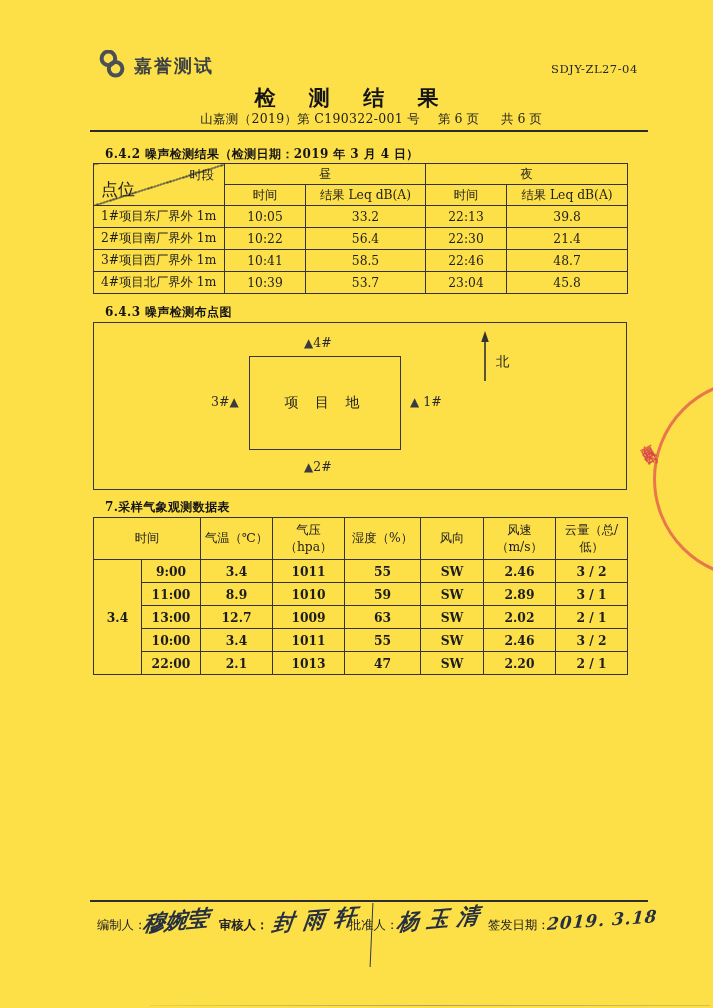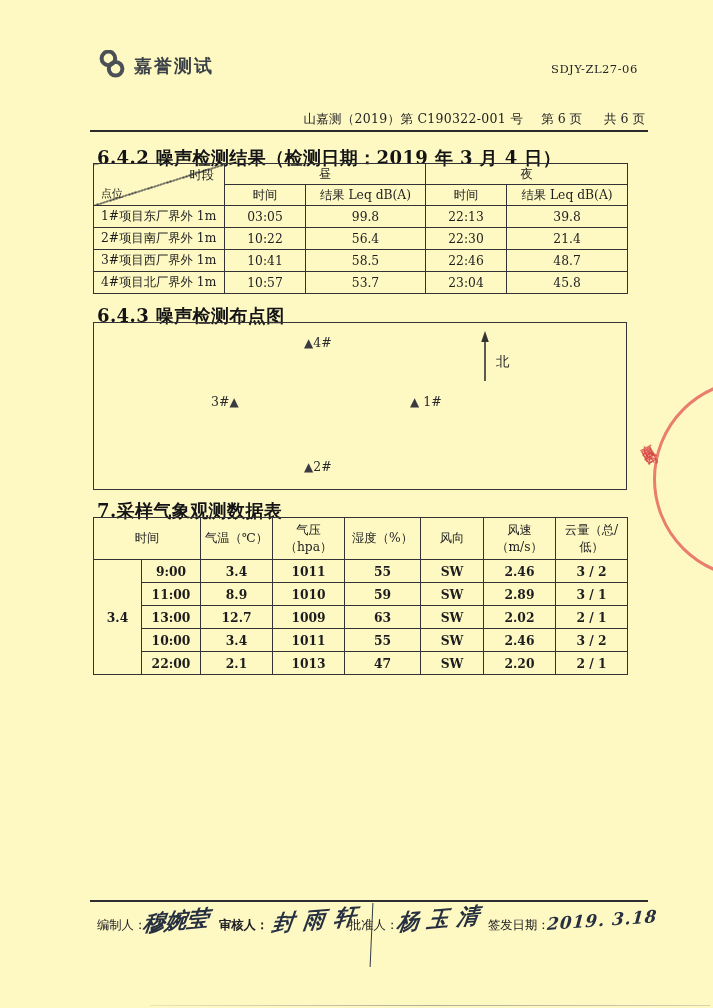--- a/index.html
+++ b/index.html
@@ -1,47 +1,47 @@
 <!DOCTYPE html>
 <html><head>
 <meta charset="utf-8">
 <style>
   * { margin:0; padding:0; box-sizing:border-box; }
   html,body { background:#ffffff; }
   #page {
     position:relative; width:713px; height:1008px; margin:0 auto;
-    background:#fef9c3; overflow:hidden;
+    background:#fde047; overflow:hidden;
     font-family:"DejaVu Serif","Liberation Serif",serif;
     color:#1d1d1f;
   }
   
   .logo-row { position:absolute; left:96px; top:50px; display:flex; align-items:center; gap:6px; }
   .logo-glyph { width:32px; height:32px; }
   .logo-text { font-size:18px; font-weight:600; color:#3c4147; letter-spacing:2px; }
   .doc-code { position:absolute; left:551px; top:62px; font-size:11.5px; letter-spacing:0.5px; color:#26262a; }
   .title { position:absolute; left:93px; top:84px; width:520px; text-align:center;
            font-size:21px; font-weight:bold; letter-spacing:13px; color:#141416; }
-  .report-line { position:absolute; left:97px; top:111px; width:548px; display:flex; justify-content:flex-end; font-size:12.5px; }
+  .report-line { position:absolute; left:97px; top:111px; width:548px; display:flex; justify-content:center; font-size:12.5px; }
   .report-no { letter-spacing:0.3px; }
   .page-info span { margin-left:18px; }
   .header-rule { position:absolute; left:90px; top:130px; width:558px; height:2px; background:#2b2b2e; }
   
-  .sec-heading { position:absolute; font-size:18px; font-weight:bold; color:#141416; letter-spacing:0.4px; }
+  .sec-heading { position:absolute; font-size:12px; font-weight:bold; color:#141416; letter-spacing:0.4px;margin-left:8px; }
   
   table { border-collapse:collapse; table-layout:fixed; }
   td,th { border:1px solid #333337; font-size:12.3px; font-weight:normal;
           text-align:center; vertical-align:middle; overflow:hidden; }
   .noise-table { position:absolute; left:93px; top:163px; width:534px; }
   .noise-table th { height:21px; }
   .noise-table td { height:22px; }
   .noise-table td.point-cell { text-align:left; padding-left:7px; }
   .diag-cell { position:relative; padding:0;
     background:linear-gradient(to bottom right, transparent calc(50% - 0.7px), #444 calc(50% - 0.7px), #444 calc(50% + 0.7px), transparent calc(50% + 0.7px)); }
   .diag-top { position:absolute; top:3px; right:10px; font-size:12.3px; }
-  .diag-bottom { position:absolute; bottom:4px; left:7px; font-size:11px;font-family:Liberation Serif, serif; }
+  .diag-bottom { position:absolute; bottom:4px; left:7px; font-size:17px;font-family:Liberation Serif, serif; }
   
   .diagram-box { position:absolute; left:93px; top:322px; width:534px; height:168px; border:1.5px solid #36363a; }
   .site-rect { position:absolute; left:155px; top:33px; width:152px; height:94px; border:1.5px solid #36363a;
                display:flex; align-items:center; justify-content:center; font-size:14px; letter-spacing:6px; }
   .marker { position:absolute; font-size:12.5px; color:#2a2a2e; white-space:nowrap; }
   .marker .tri { font-size:12px; color:#3a3a40; }
   .north { position:absolute; left:384px; top:8px; display:flex; align-items:flex-start; }
   .north-label { font-size:13.5px; margin:22px 0 0 4px; }
   
   .weather-table { position:absolute; left:93px; top:517px; width:534px; }
@@ -76,21 +76,22 @@
 
   <div class="logo-row">
     <svg class="logo-glyph" viewBox="0 0 40 40">
       <g fill="none" stroke="#4b5057" stroke-width="5" stroke-linejoin="round">
         <rect x="7" y="2" width="17" height="17" rx="8.5" transform="rotate(45 15.5 10.5)"></rect>
         <rect x="16" y="15" width="17" height="17" rx="8.5" transform="rotate(45 24.5 23.5)"></rect>
       </g>
     </svg>
     <span class="logo-text">嘉誉测试</span>
   </div>
-  <div class="doc-code">SDJY-ZL27-06</div>
+  <div class="doc-code">SDJY-ZL27-04</div>
+  <div class="title">检 测 结 果</div>
   <div class="report-line">
     <span class="report-no">山嘉测（2019）第 C190322-001 号</span>
     <span class="page-info">
       <span>第 6 页</span>
       <span>共 6 页</span>
     </span>
   </div>
   <div class="header-rule"></div>
 
   <div class="sec-heading" style="left:97px; top:146px;">6.4.2 噪声检测结果（检测日期：2019 年 3 月 4 日）</div>
@@ -112,51 +113,54 @@
       <th colspan="2">夜</th>
     </tr>
     <tr>
       <th>时间</th>
       <th>结果 Leq dB(A)</th>
       <th>时间</th>
       <th>结果 Leq dB(A)</th>
     </tr>
     <tr>
       <td class="point-cell">1#项目东厂界外 1m</td>
-      <td>03:05</td>
-      <td>99.8</td>
+      <td>10:05</td>
+      <td>33.2</td>
       <td>22:13</td>
       <td>39.8</td>
     </tr>
     <tr>
       <td class="point-cell">2#项目南厂界外 1m</td>
       <td>10:22</td>
       <td>56.4</td>
       <td>22:30</td>
       <td>21.4</td>
     </tr>
     <tr>
       <td class="point-cell">3#项目西厂界外 1m</td>
       <td>10:41</td>
       <td>58.5</td>
       <td>22:46</td>
       <td>48.7</td>
     </tr>
     <tr>
       <td class="point-cell">4#项目北厂界外 1m</td>
-      <td>10:57</td>
+      <td>10:39</td>
       <td>53.7</td>
       <td>23:04</td>
       <td>45.8</td>
     </tr>
   </tbody>
     </table>
 
   <div class="sec-heading" style="left:97px; top:304px;">6.4.3 噪声检测布点图</div>
   <div class="diagram-box">
+    <div class="site-rect">
+      <span>项 目 地</span>
+    </div>
     <div class="marker" style="left:210px; top:12px;">
       <span class="tri">▲</span><span>4#</span>
     </div>
     <div class="marker" style="left:210px; top:136px;">
       <span class="tri">▲</span><span>2#</span>
     </div>
     <div class="marker" style="left:117px; top:71px;">
       <span>3#</span><span class="tri">▲</span>
     </div>
     <div class="marker" style="left:316px; top:71px;">

